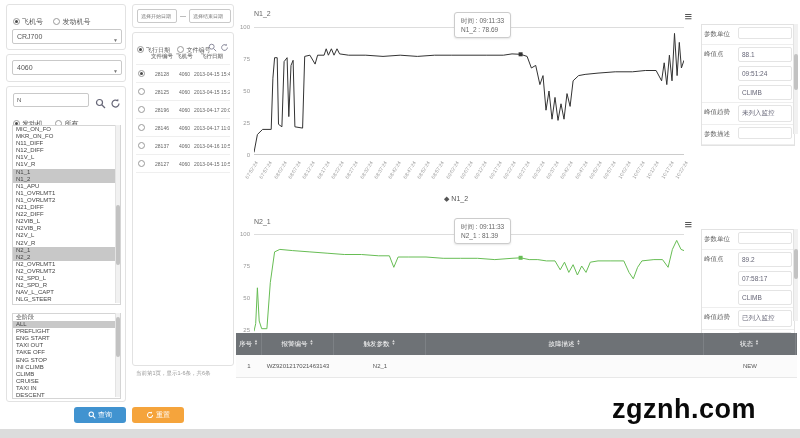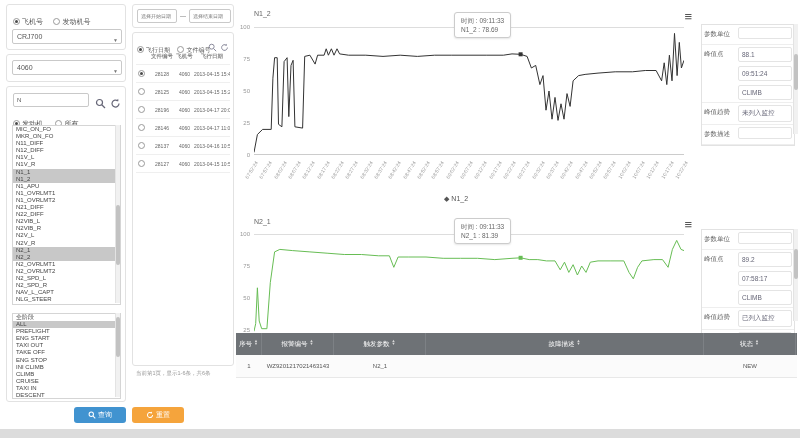--- a/index.html
+++ b/index.html
@@ -373,14 +373,15 @@
         <div class="arow">
           <div class="ad a0">1</div>
           <div class="ad a1">WZ9201217021463143</div>
           <div class="ad a2">N2_1</div>
           <div class="ad a3"></div>
           <div class="ad a4">NEW</div>
         </div>
       </div>
   </div>
 
+  <div class="watermark">zgznh.com</div>
   <div class="strip"></div>
 </div>
 
 </body></html>

